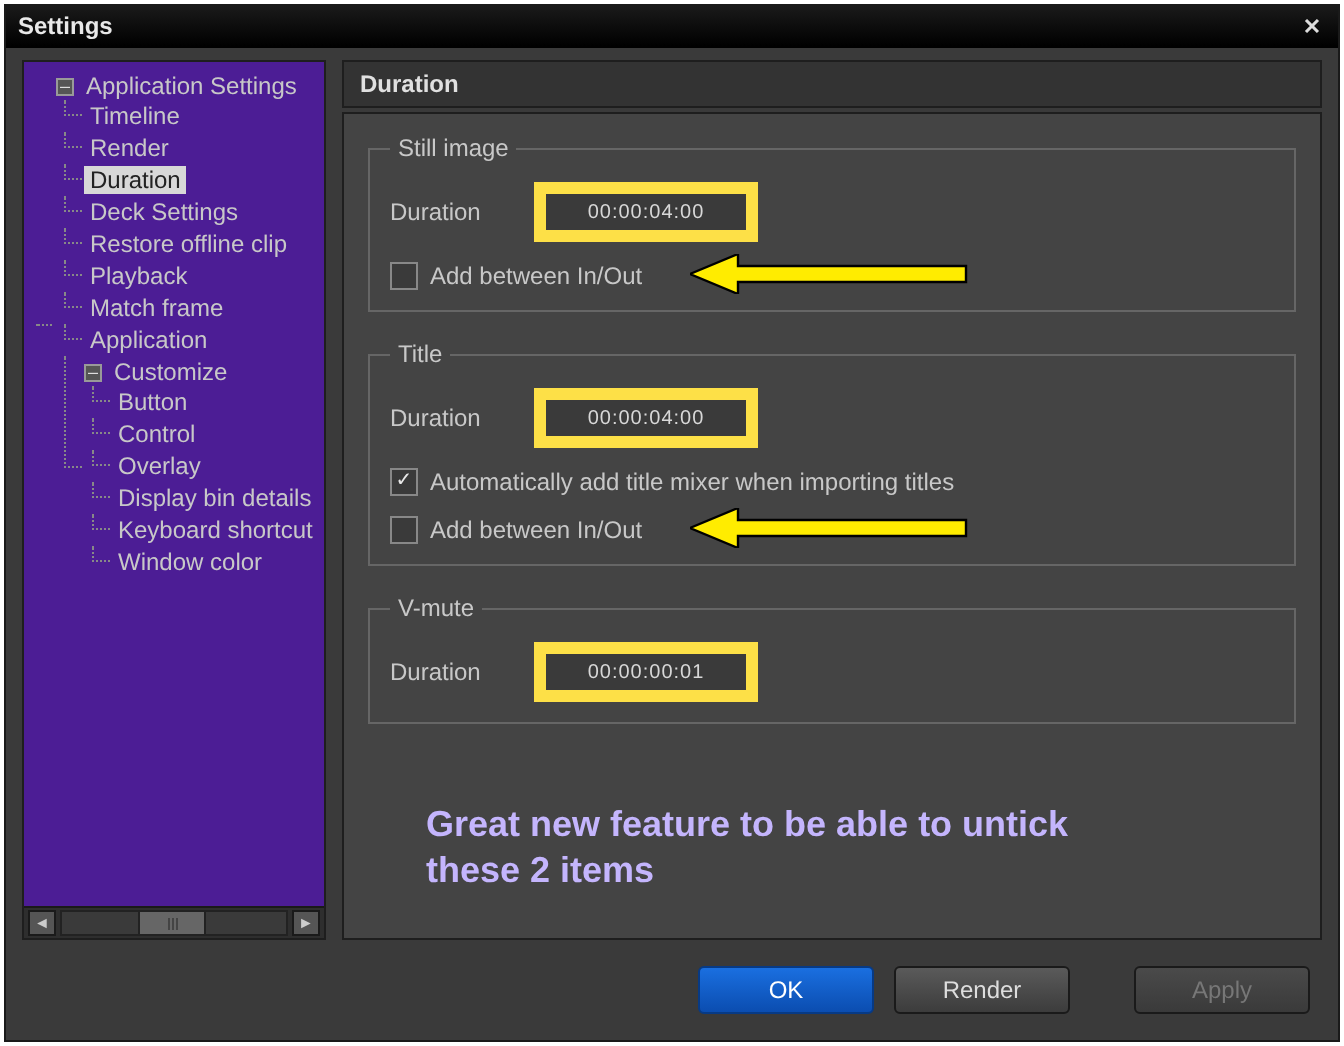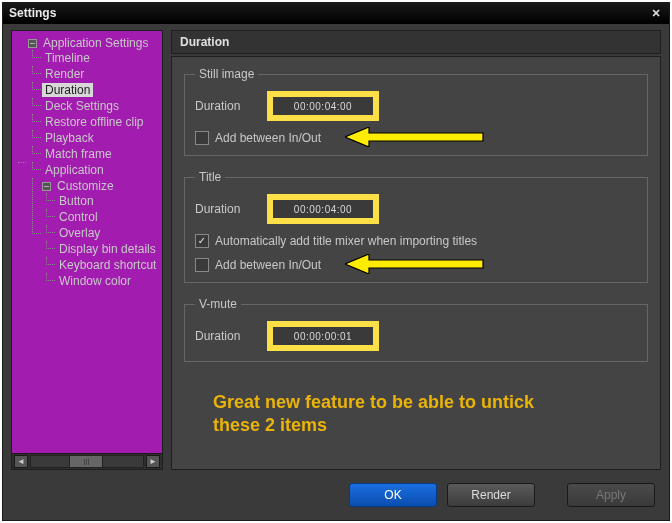--- a/index.html
+++ b/index.html
@@ -59,21 +59,21 @@
     display: flex;
     gap: 8px;
     min-height: 0;
   }
   
   .tree-panel {
     width: 150px;
     display: flex;
     flex-direction: column;
     border: 1px solid #1e1e1e;
-    background: #a21caf;
+    background: #4c1d95;
   }
   .tree-scroll {
     flex: 1;
     overflow: hidden;
     padding: 4px 0 4px 2px;
   }
   .tree ul {
     list-style: none;
     margin: 0;
     padding-left: 14px;
@@ -237,22 +237,22 @@
   }
   
   .arrow-annot {
     position: absolute;
     pointer-events: none;
   }
   .arrow-annot svg { display: block; }
   .annot-text {
     position: absolute;
     left: 210px;
-    top: 388px;
-    color: #eab308;
+    top: 398px;
+    color: #c4b5fd;
     font-size: 18px;
     font-weight: bold;
     line-height: 1.25;
     pointer-events: none;
   }
   
   .button-bar {
     height: 34px;
     display: flex;
     align-items: center;

